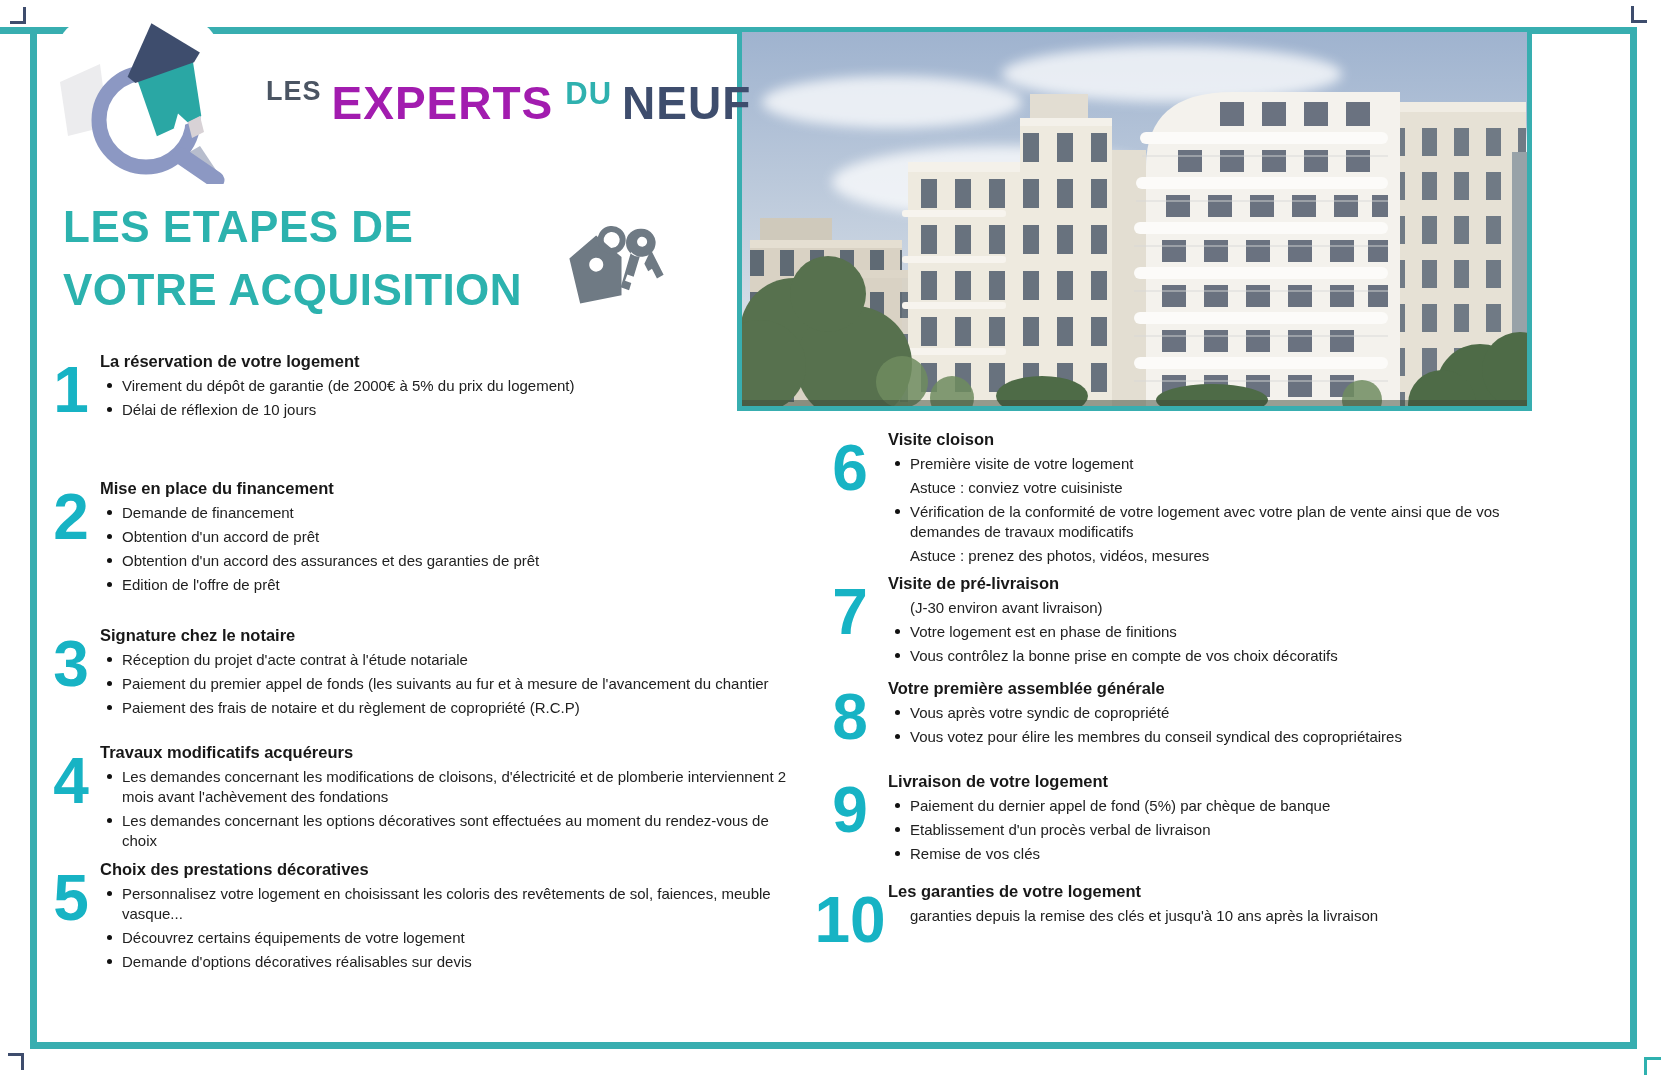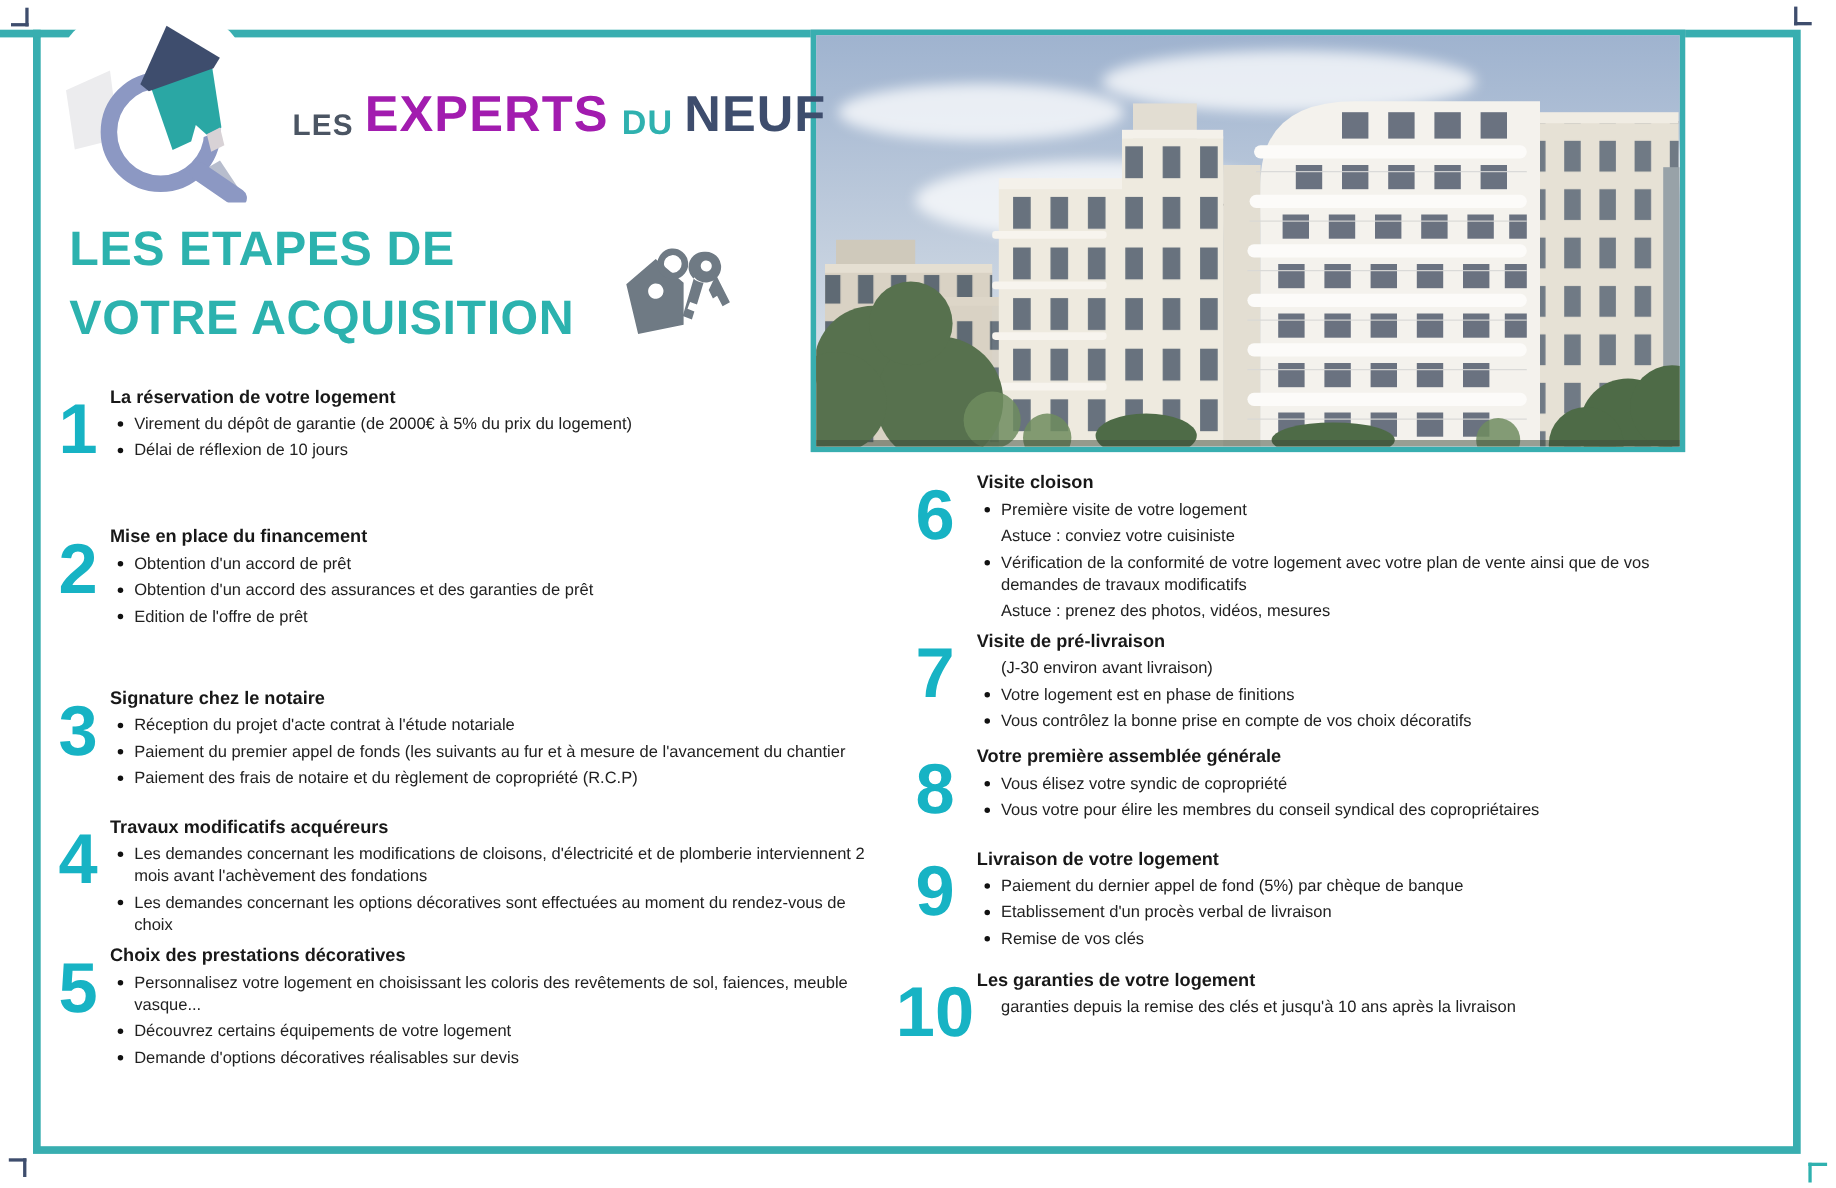--- a/index.html
+++ b/index.html
@@ -11,21 +11,21 @@
   .frame-bleed-top{position:absolute;left:0;top:27px;width:37px;height:7px;background:#38aeb0;z-index:1;}
   
   .mark{position:absolute;z-index:4;}
   .mark-tl{left:10px;top:7px;width:13px;height:14px;border-right:3px solid #3e4d6d;border-bottom:3px solid #3e4d6d;}
   .mark-tr{left:1631px;top:6px;width:13px;height:14px;border-left:3px solid #3e4d6d;border-bottom:3px solid #3e4d6d;}
   .mark-bl{left:8px;top:1053px;width:13px;height:14px;border-right:3px solid #3e4d6d;border-top:3px solid #3e4d6d;}
   .mark-br{left:1644px;top:1057px;width:14px;height:15px;border-left:3px solid #2fb1af;border-top:3px solid #2fb1af;}
   
   .logo{position:absolute;left:48px;top:4px;width:660px;height:180px;z-index:3;}
   .logo svg{position:absolute;left:0;top:0;}
-  .wordmark{position:absolute;left:218px;top:72px;white-space:nowrap;display:flex;align-items:flex-end;}
+  .wordmark{position:absolute;left:218px;top:72px;white-space:nowrap;display:flex;align-items:flex-start;}
   .wm-les{font-size:27px;font-weight:600;color:#4b5563;letter-spacing:1px;margin-right:10px;}
   .wm-experts{font-size:46px;font-weight:700;color:#a21caf;letter-spacing:1px;margin-right:12px;}
   .wm-du{font-size:31px;font-weight:700;color:#2fb1af;letter-spacing:1px;margin-right:10px;}
   .wm-neuf{font-size:46px;font-weight:800;color:#3e4d6d;letter-spacing:1px;}
   
   .title{position:absolute;left:63px;top:196px;z-index:3;font-size:44px;line-height:1.43;
          font-weight:700;color:#2cb2ae;letter-spacing:.5px;}
   
   .keys{position:absolute;left:556px;top:214px;z-index:3;transform:rotate(-6deg);}
   
@@ -244,20 +244,21 @@
       <h3>La réservation de votre logement</h3>
       <p class="item b">Virement du dépôt de garantie (de 2000€ à 5% du prix du logement)</p>
       <p class="item b">Délai de réflexion de 10 jours</p>
     </div>
   </section>
 
   <section class="step col-l" style="left:42px;top:479px;">
     <div class="num">2</div>
     <div class="content">
       <h3>Mise en place du financement</h3>
+      <p class="item b">Demande de financement</p>
       <p class="item b">Obtention d'un accord de prêt</p>
       <p class="item b">Obtention d'un accord des assurances et des garanties de prêt</p>
       <p class="item b">Edition de l'offre de prêt</p>
     </div>
   </section>
 
   <section class="step col-l" style="left:42px;top:626px;">
     <div class="num">3</div>
     <div class="content">
       <h3>Signature chez le notaire</h3>
@@ -304,22 +305,22 @@
       <p class="item">(J-30 environ avant livraison)</p>
       <p class="item b">Votre logement est en phase de finitions</p>
       <p class="item b">Vous contrôlez la bonne prise en compte de vos choix décoratifs</p>
     </div>
   </section>
 
   <section class="step col-r" style="left:812px;top:679px;">
     <div class="num">8</div>
     <div class="content">
       <h3>Votre première assemblée générale</h3>
-      <p class="item b">Vous élisez votre syndic de copropriété</p>
-      <p class="item b">Vous votre pour élire les membres du conseil syndical des copropriétaires</p>
+      <p class="item b">Vous après votre syndic de copropriété</p>
+      <p class="item b">Vous votez pour élire les membres du conseil syndical des copropriétaires</p>
     </div>
   </section>
 
   <section class="step col-r" style="left:812px;top:772px;">
     <div class="num">9</div>
     <div class="content">
       <h3>Livraison de votre logement</h3>
       <p class="item b">Paiement du dernier appel de fond (5%) par chèque de banque</p>
       <p class="item b">Etablissement d'un procès verbal de livraison</p>
       <p class="item b">Remise de vos clés</p>

